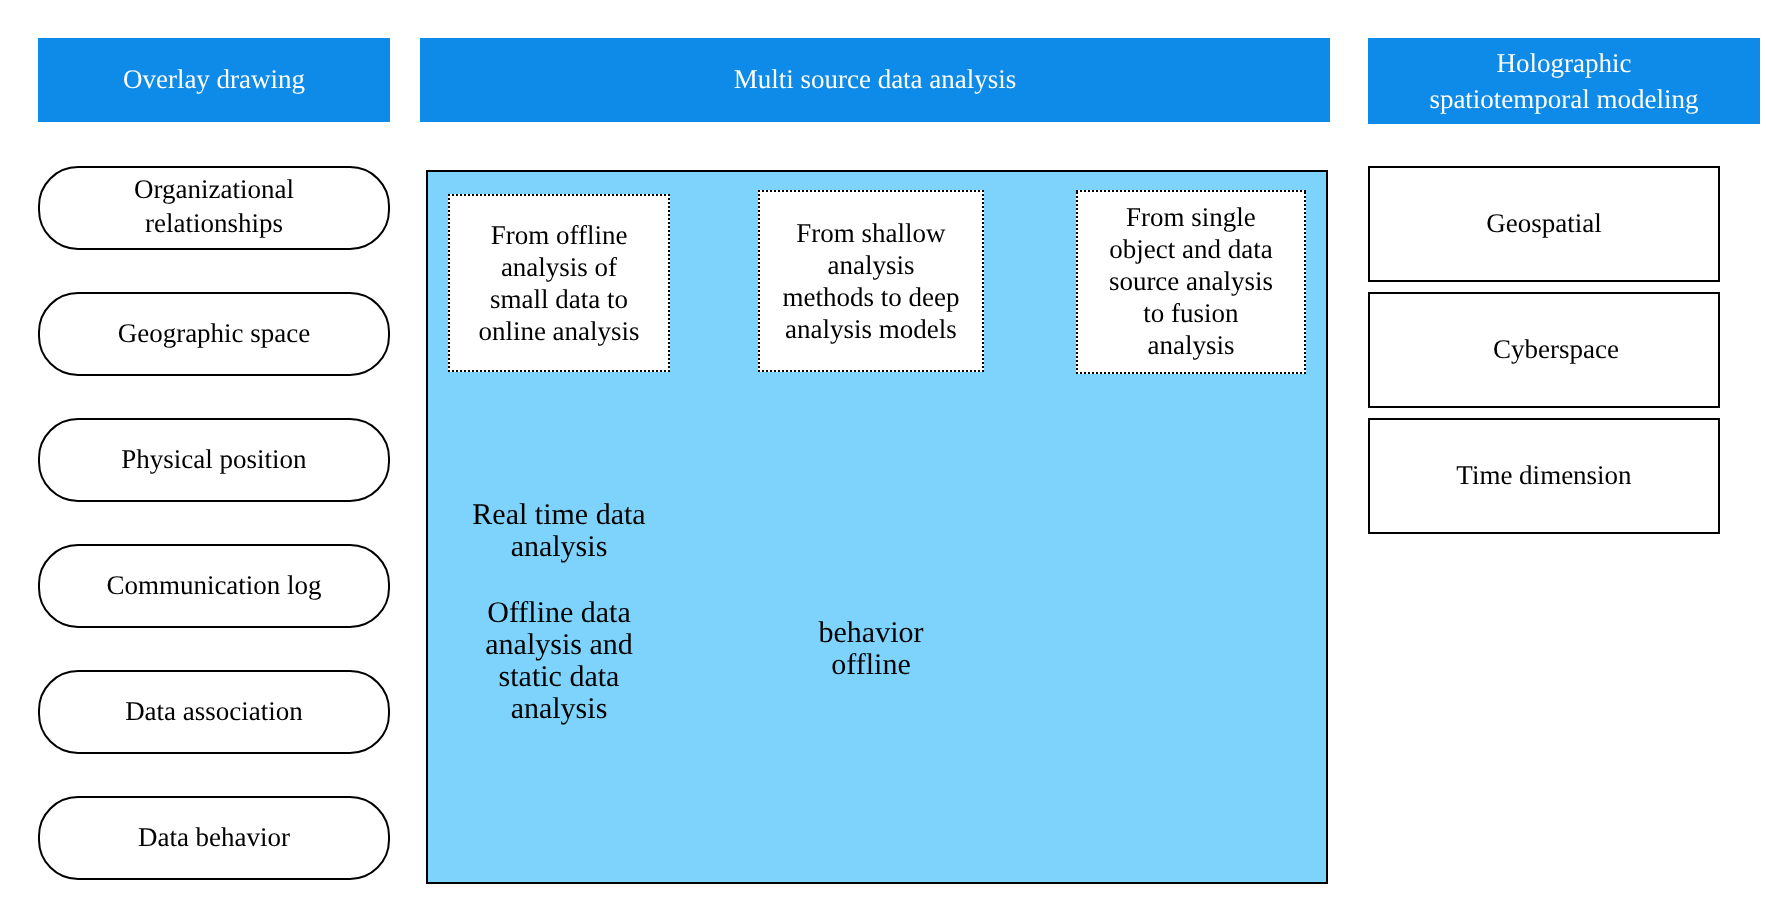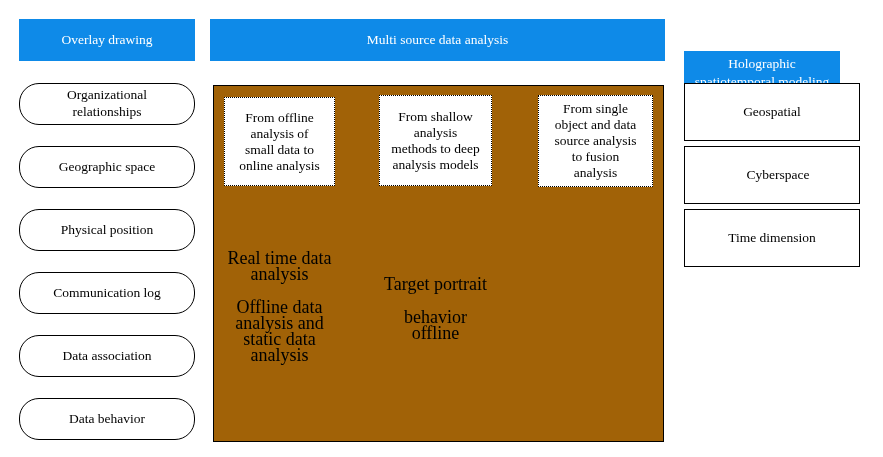--- a/index.html
+++ b/index.html
@@ -50,53 +50,53 @@
   .lbox5 { top: 335px; }
   .lbox6 { top: 398px; }
   
   .hdr-mid { left: 210px; top: 19px; width: 455px; height: 42px; }
   .bigbox {
     position: absolute;
     left: 213px; top: 85px;
     width: 451px; height: 357px;
     border: 1px solid #000000;
     box-sizing: border-box;
-    background: #a16207;
+    background: #7dd3fc;
   }
   .dotted {
     position: absolute;
     border: 1px dotted #000000;
     display: flex;
     align-items: center;
     justify-content: center;
     text-align: center;
     font-size: 13.5px;
     line-height: 16px;
     white-space: pre-line;
     box-sizing: border-box;
     background: #ffffff;
   }
   .d1 { left: 10px;  top: 11px; width: 111px; height: 89px; }
   .d2 { left: 165px; top: 9px;  width: 113px; height: 91px; }
   .d3 { left: 324px; top: 9px;  width: 115px; height: 92px; }
   .mtxt {
     position: absolute;
     text-align: center;
-    font-size: 18px;
+    font-size: 15px;
     line-height: 16px;
     white-space: pre-line;
   }
   .g1a { left: 10px;  width: 111px; top: 164px; }
   .g1b { left: 10px;  width: 111px; top: 213px; }
   .g2a { left: 165px; width: 113px; top: 190px; }
   .g2b { left: 165px; width: 113px; top: 223px; }
   .g3a { left: 324px; width: 115px; top: 180px; }
   .g3b { left: 324px; width: 115px; top: 232px; }
   
-  .hdr-right { left: 684px; top: 19px; width: 156px; height: 43px; margin-top: 32px; }
+  .hdr-right { left: 684px; top: 19px; width: 196px; height: 43px; }
   .rbox { left: 684px; width: 176px; height: 58px; }
   .rbox1 { top: 83px; }
   .rbox2 { top: 146px; padding-left: 12px; }
   .rbox3 { top: 209px; text-align: center; }
 </style>
 </head>
 <body>
 
 <div>
 
@@ -124,21 +124,20 @@
 source analysis
 to fusion
 analysis</div>
 
     <div class="mtxt g1a">Real time data
 analysis</div>
     <div class="mtxt g1b">Offline data
 analysis and
 static data
 analysis</div>
-    <div class="mtxt g2a">Target portrait</div>
     <div class="mtxt g2b">behavior
 offline</div>
   </div>
 
   <div class="hdr hdr-right">Holographic
 spatiotemporal modeling</div>
   <div class="box rbox rbox1">Geospatial</div>
   <div class="box rbox rbox2">Cyberspace</div>
   <div class="box rbox rbox3">Time dimension</div>
 

